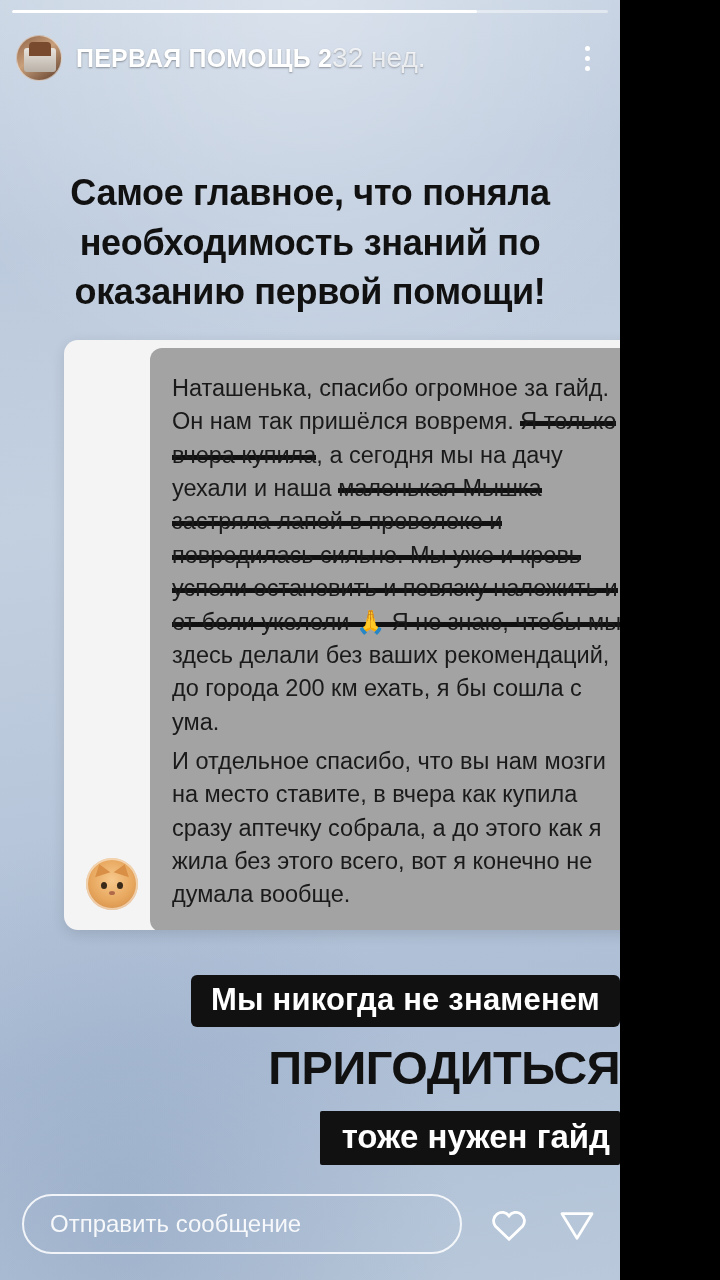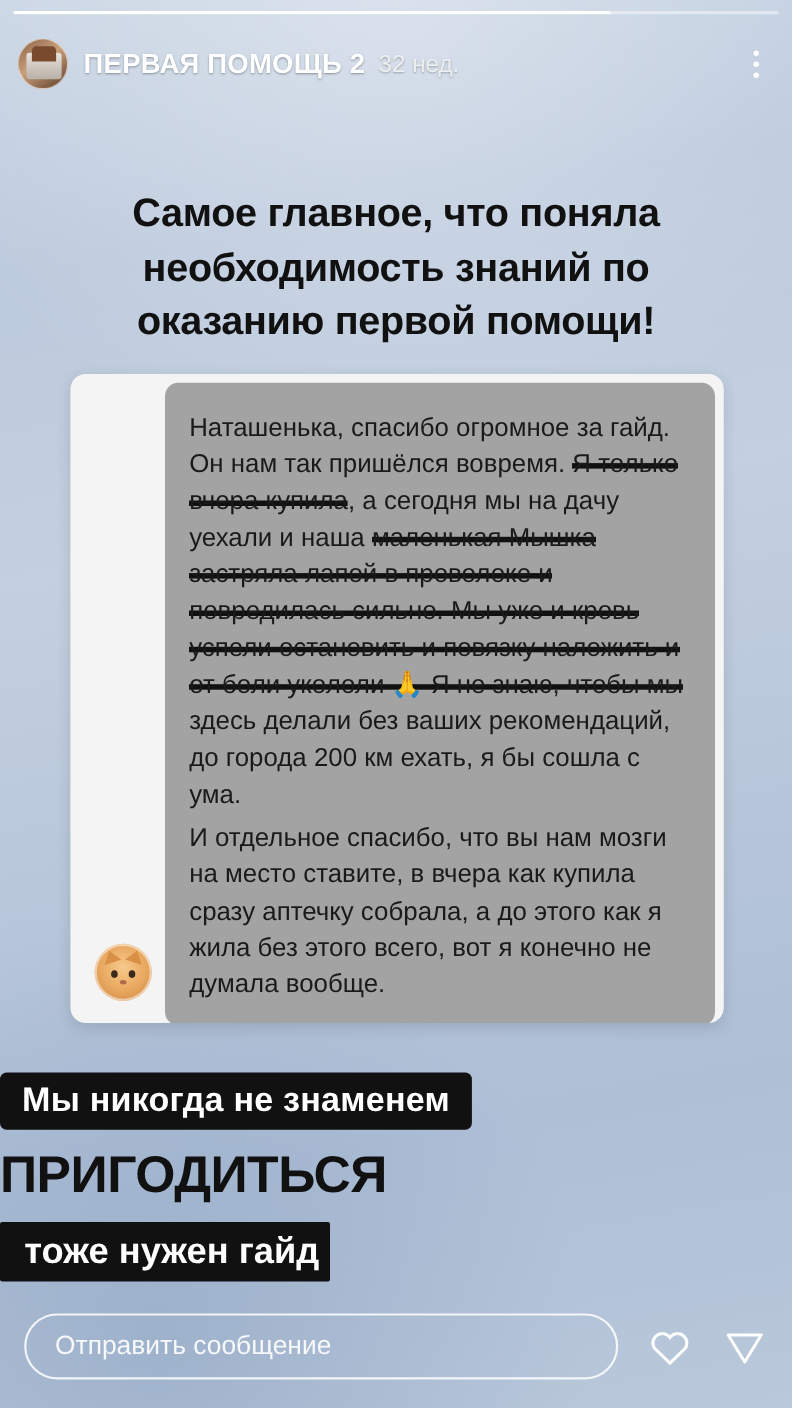--- a/index.html
+++ b/index.html
@@ -4,21 +4,21 @@
 <style>
   * { box-sizing: border-box; margin: 0; padding: 0; }
   html, body {
     width: 720px; height: 1280px;
     background: #000;
     font-family: "Liberation Sans", sans-serif;
     overflow: hidden;
   }
   .story {
     position: relative;
-    width: 720px; height: 1280px;
+    width: 620px; height: 1280px;
     background: linear-gradient(170deg,#c9d5e4 0%, #bccadd 18%, #c3d0e0 38%, #b7c6da 60%, #aebfd6 78%, #b9c8da 100%);
     overflow: hidden;
   }
   
   .bg-glow {
     position: absolute; inset: 0;
     background:
       radial-gradient(120% 60% at 50% 0%, rgba(255,255,255,.35) 0%, rgba(255,255,255,0) 55%),
       radial-gradient(90% 50% at 20% 95%, rgba(120,145,180,.35) 0%, rgba(120,145,180,0) 60%);
     pointer-events: none;
@@ -62,22 +62,21 @@
     content:""; position:absolute; left:12px; top:6px; width:22px; height:14px;
     background:#7a4a2e; border-radius: 4px 4px 0 0; z-index:2;
   }
   .username {
     color: #fff; font-size: 25px; font-weight: 700;
     margin-left: 14px; letter-spacing: .2px;
     text-shadow: 0 1px 2px rgba(0,0,0,.35);
     white-space: nowrap;
   }
   .time-ago {
-    color: rgba(255,255,255,.78); font-size: 22px; font-weight: 400;
-    margin-left: 12px;
+    color: rgba(255,255,255,.78); font-size: 28px; font-weight: 400;
     text-shadow: 0 1px 2px rgba(0,0,0,.3);
   }
   .menu-btn {
     margin-left: auto;
     width: 34px; height: 44px;
     display: flex; flex-direction: column; align-items: center; justify-content: center;
     gap: 5px;
   }
   .menu-btn i { width: 5px; height: 5px; border-radius: 50%; background: #fff; display:block; }
 
@@ -155,21 +154,21 @@
   .cat-avatar .eye-r { right: 15px; }
   .cat-avatar .nose {
     position: absolute; left: 50%; top: 33px; width: 6px; height: 4px;
     margin-left: -3px; border-radius: 50%; background: #b06a4a;
   }
 
   
   .headline-bottom {
     position: absolute;
     left: 0; right: 0; top: 975px;
-    text-align: left;
+    text-align: right;
     z-index: 10;
   }
   .hl-boxed {
     display: inline-block;
     background: #111;
     color: #fff;
     font-size: 31px;
     font-weight: 800;
     padding: 7px 20px 9px 20px;
     border-radius: 6px;

